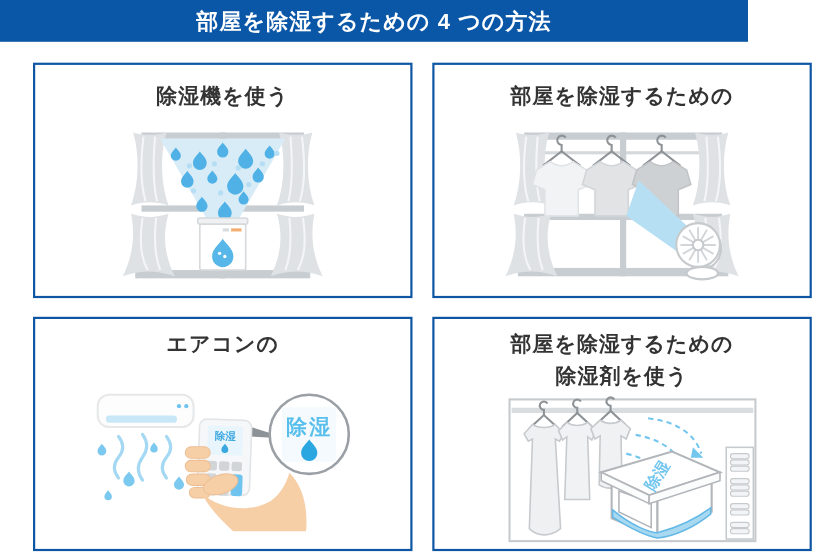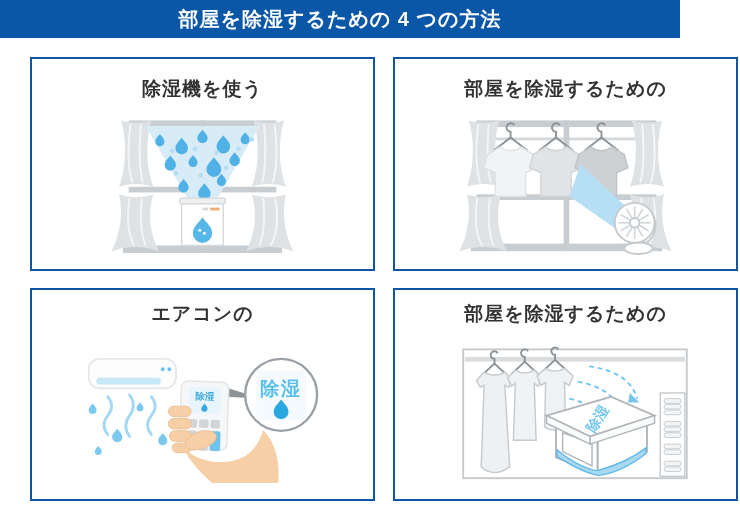--- a/index.html
+++ b/index.html
@@ -260,20 +260,21 @@
         </g>
         <path d="M160,108 C176,124 206,128 226,116 C236,109 241,99 244,89 C256,101 262,120 260,145 L190,145 C176,132 165,120 160,108 Z" fill="#f7cfa7"></path>
         <ellipse cx="178" cy="100" rx="17" ry="9" transform="rotate(-18 178 100)" fill="#f7cfa7" stroke="#eebf94" stroke-width="1"></ellipse>
       </g>
     </svg>
   </section>
 
   <section class="panel">
     <h2 class="panel-title two-line">
       <span class="tl">部屋を除湿するための</span>
+      <span class="tl">除湿剤を使う</span>
     </h2>
     <svg class="art" viewBox="0 0 360 145" preserveAspectRatio="xMidYMid meet">
 
       <g>
         <rect x="72" y="4" width="236" height="136" fill="#ffffff" stroke="#c6cacd" stroke-width="2"></rect>
         <rect x="74" y="12" width="232" height="5" fill="#dadde0"></rect>
       </g>
 
       <g>
         <g transform="translate(105,0)">

